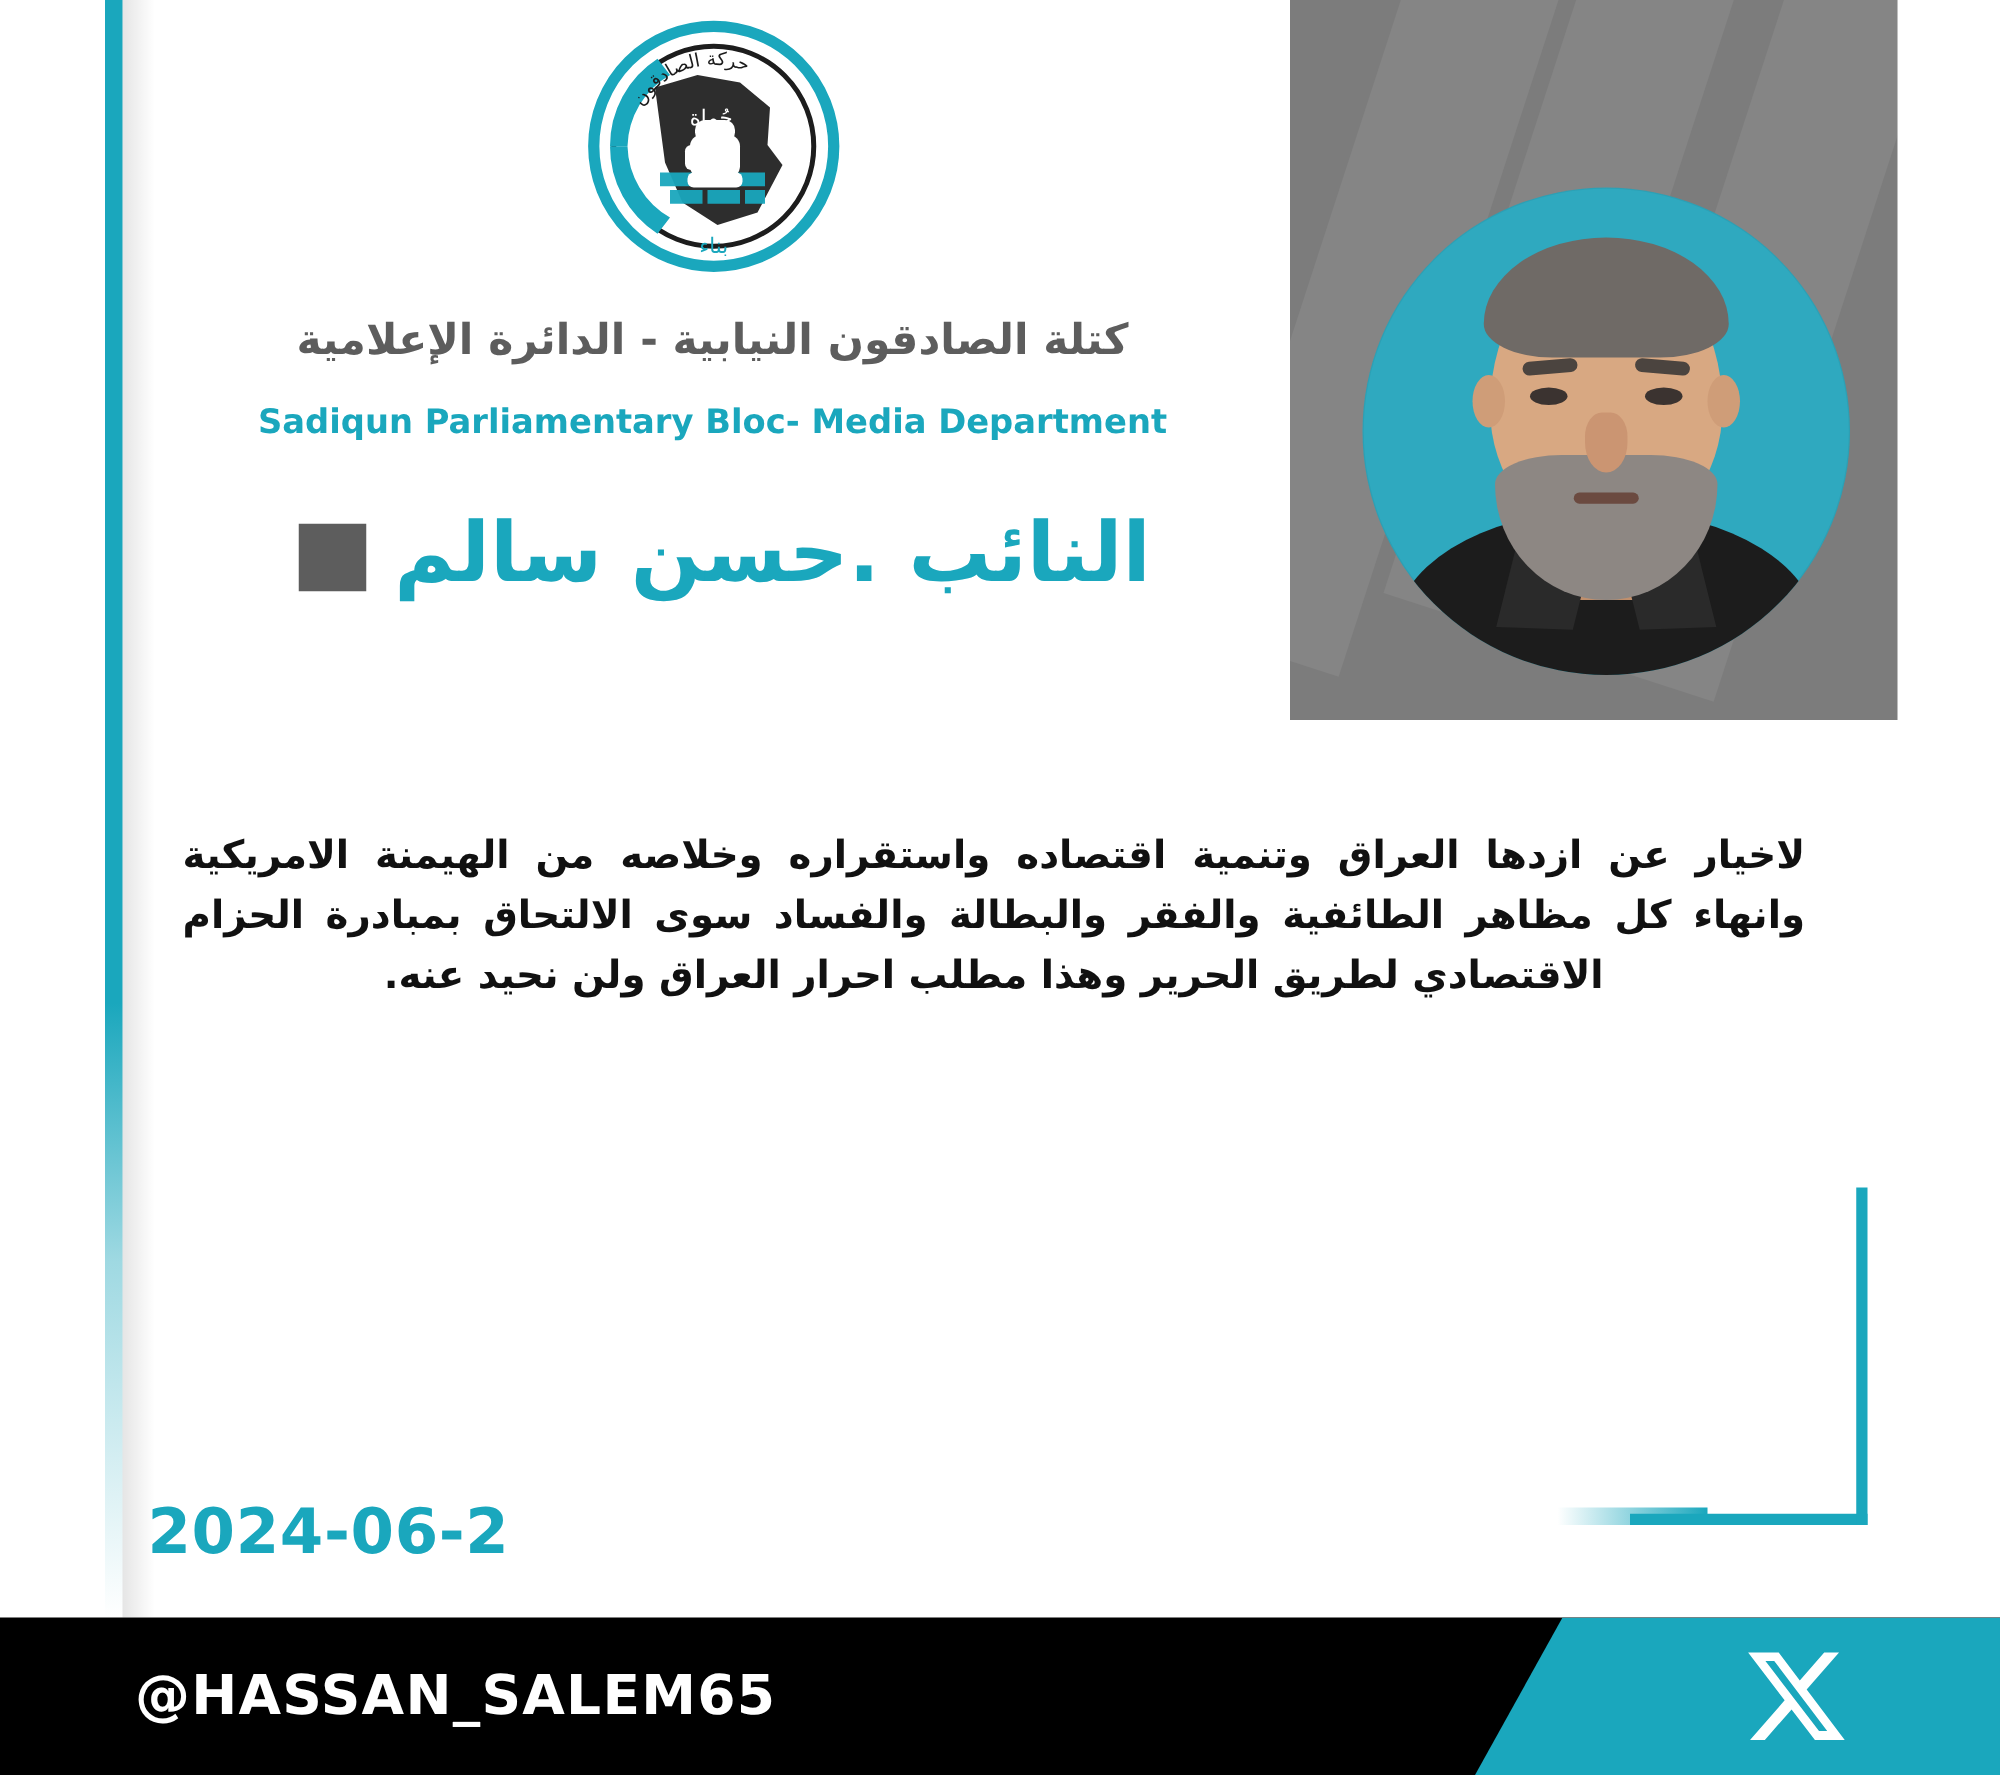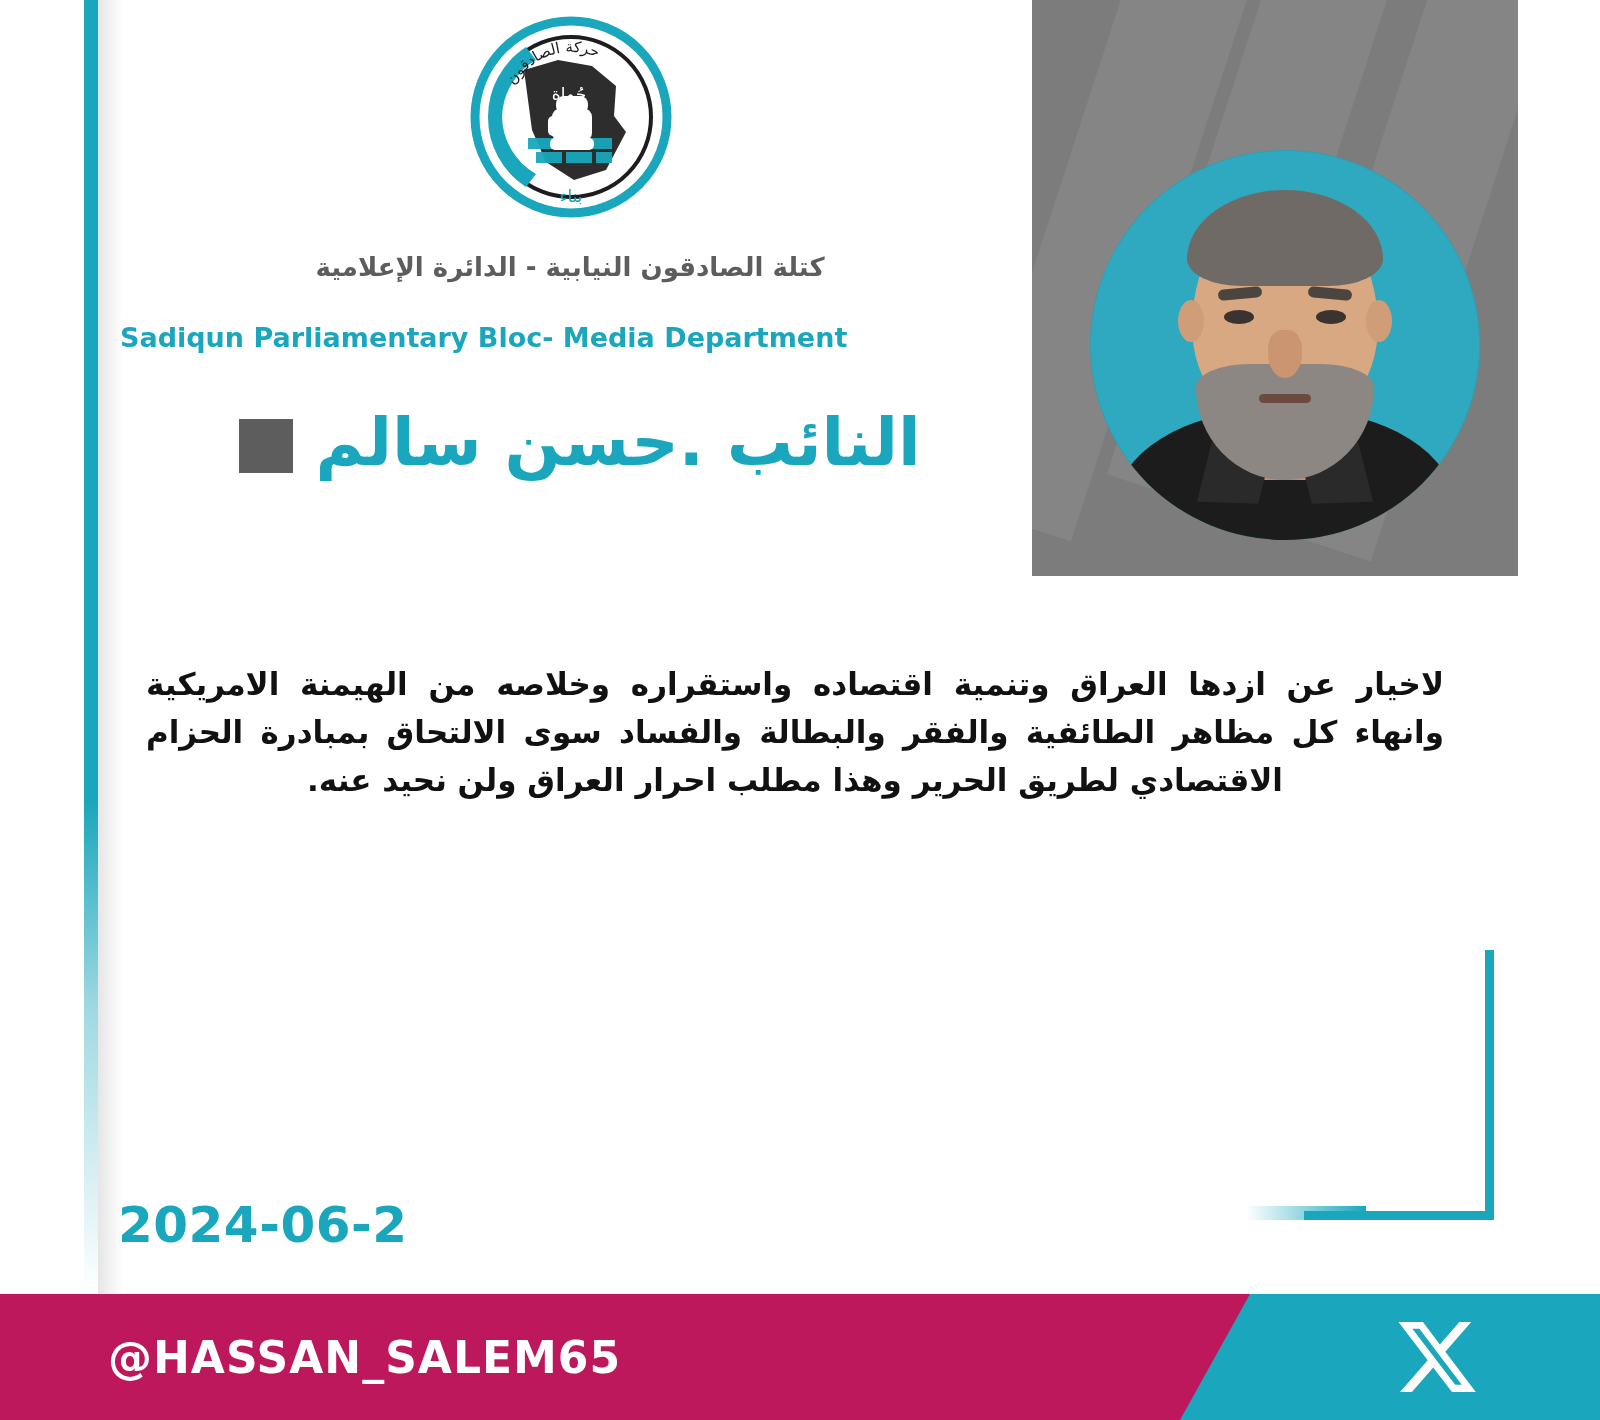--- a/index.html
+++ b/index.html
@@ -52,30 +52,31 @@
   .logo-svg { display: block; width: 210px; height: 210px; }
 
   
   .bloc-ar {
     position: absolute;
     top: 252px;
     left: 120px;
     width: 900px;
     text-align: center;
     direction: rtl;
-    font-size: 26px;
+    font-size: 34px;
     font-weight: 700;
     color: #5d5d5d;
     letter-spacing: 0px;
   }
   .bloc-en {
     position: absolute;
     top: 322px;
     left: 120px;
     width: 900px;
+    text-align: center;
     font-size: 27px;
     font-weight: 700;
     color: #1aa7bd;
   }
 
   
   .mp-row {
     position: absolute;
     top: 388px;
     left: 150px;
@@ -295,21 +296,21 @@
     text-align: center;
   }
 
   
   .footer {
     position: absolute;
     left: 0;
     bottom: 0;
     width: 1600px;
     height: 126px;
-    background: #be185d;
+    background: #000000;
     overflow: hidden;
   }
   .footer-teal {
     position: absolute;
     right: 0;
     top: 0;
     width: 420px;
     height: 126px;
     background: #1aa7bd;
     clip-path: polygon(70px 0, 100% 0, 100% 100%, 0 100%);

